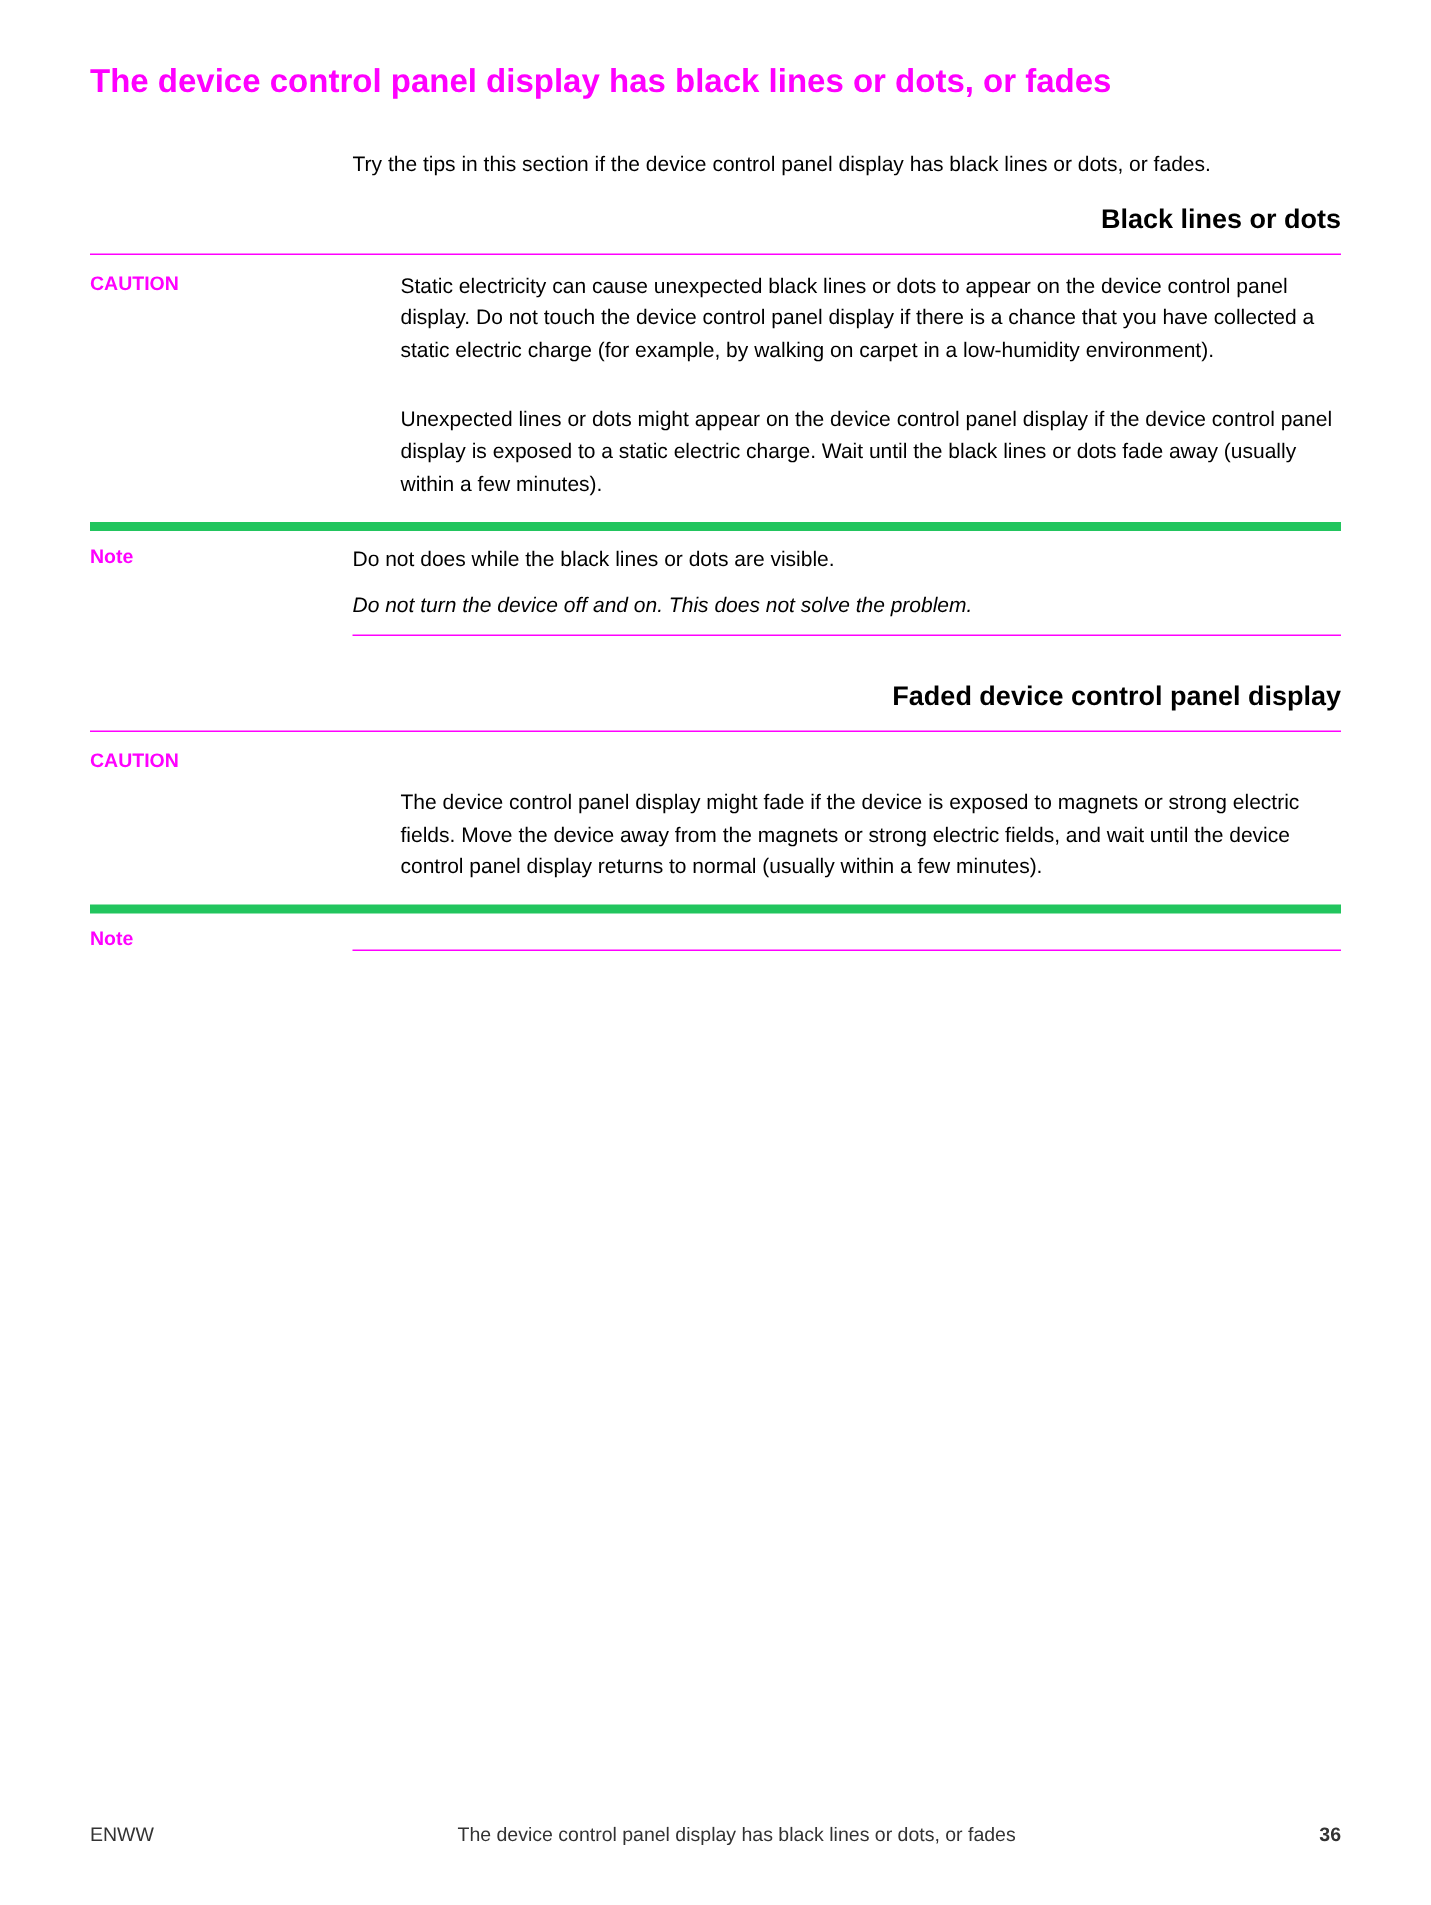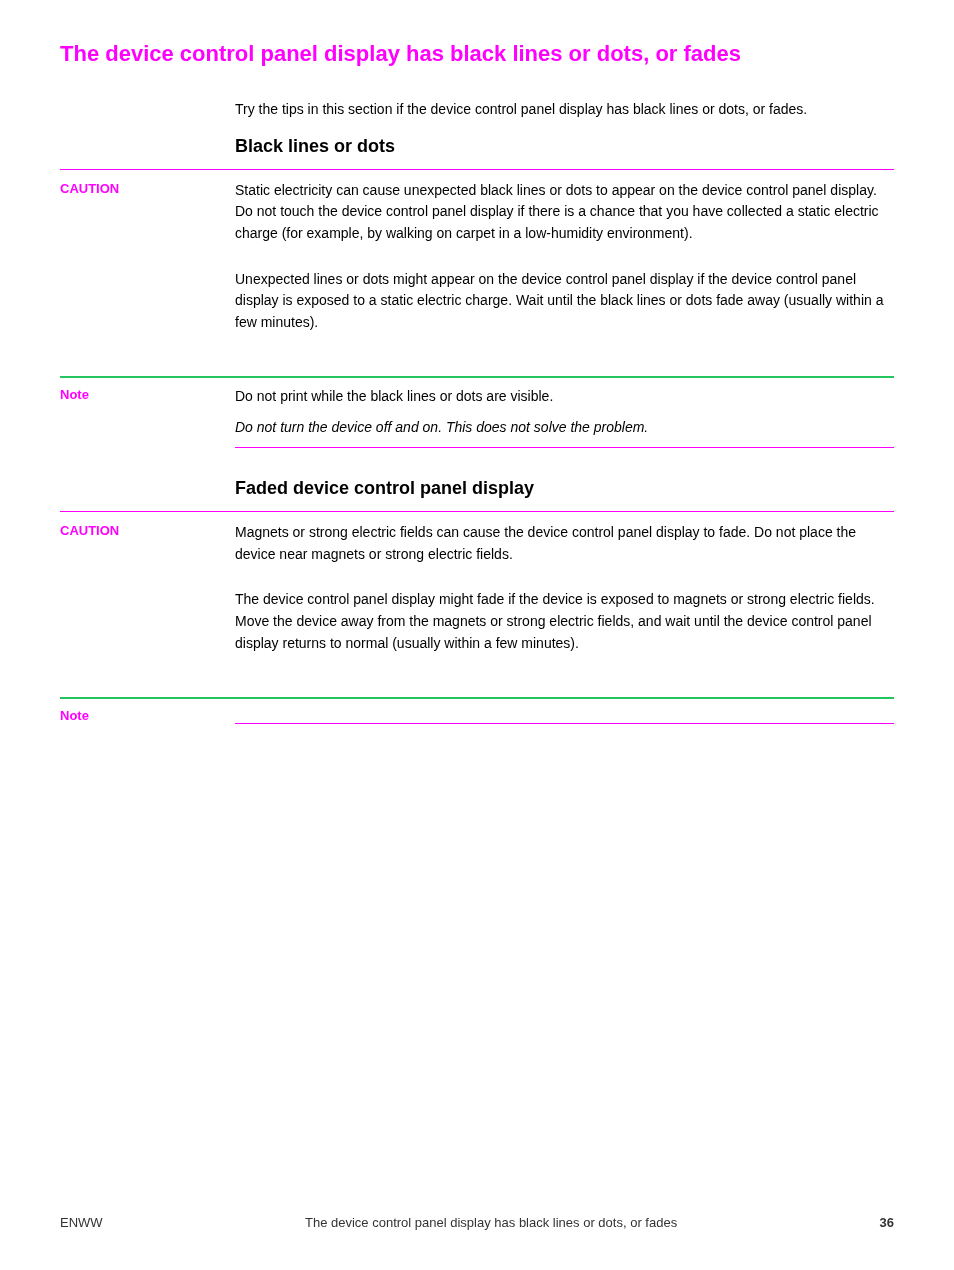--- a/index.html
+++ b/index.html
@@ -37,20 +37,21 @@
       font-size: 18px;
       font-weight: bold;
       margin-left: 175px;
       margin-bottom: 12px;
     }
 
     .content-row {
       display: flex;
       margin-bottom: 0;
       border-top: 1px solid #ff00ff;
+      gap: 32px;
     }
 
     .content-row.no-border {
       border-top: none;
     }
 
     .label-col {
       width: 175px;
       min-width: 175px;
       padding-top: 10px;
@@ -76,26 +77,26 @@
       margin-top: 10px;
       font-style: italic;
     }
 
     .section-block {
       margin-bottom: 30px;
     }
 
     .section-heading-wrapper {
       margin-bottom: 0;
+      text-align: right;
     }
 
     .note-row {
       display: flex;
-      border-top: 2px solid #22c55e;
-      margin-top: 28px;
+      border-top: 6px solid #22c55e;
     }
 
     .note-row .label-col {
       padding-top: 8px;
     }
 
     .note-row .text-col {
       padding-top: 8px;
       padding-bottom: 8px;
     }
@@ -147,38 +148,37 @@
   <div class="content-row no-border" style="border-top:none;">
     <div class="label-col"></div>
     <div class="text-col">Unexpected lines or dots might appear on the device control panel display if the device control panel display is exposed to a static electric charge. Wait until the black lines or dots fade away (usually within a few minutes).</div>
   </div>
 
   <div class="note-row">
     <div class="label-col">
       <span class="label-text">Note</span>
     </div>
     <div class="text-col">
-      <p>Do not print while the black lines or dots are visible.</p>
+      <p>Do not does while the black lines or dots are visible.</p>
       <p>Do not turn the device off and on. This does not solve the problem.</p>
     </div>
   </div>
 
   <div class="bottom-divider"></div>
 </div>
 
 <div class="section-block" style="margin-top:30px;">
   <div class="section-heading-wrapper">
     <h2 class="section-heading">Faded device control panel display</h2>
   </div>
 
   <div class="content-row">
     <div class="label-col">
       <span class="label-text">CAUTION</span>
     </div>
-    <div class="text-col">Magnets or strong electric fields can cause the device control panel display to fade. Do not place the device near magnets or strong electric fields.</div>
   </div>
 
   <div class="content-row no-border" style="border-top:none;">
     <div class="label-col"></div>
     <div class="text-col">The device control panel display might fade if the device is exposed to magnets or strong electric fields. Move the device away from the magnets or strong electric fields, and wait until the device control panel display returns to normal (usually within a few minutes).</div>
   </div>
 
   <div class="note-row">
     <div class="label-col">
       <span class="label-text">Note</span>

